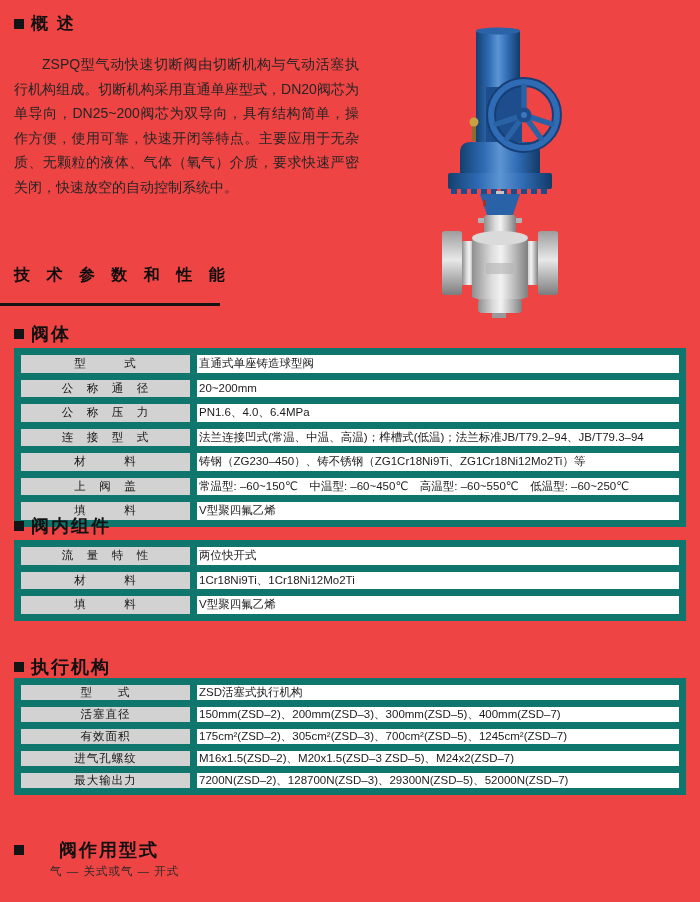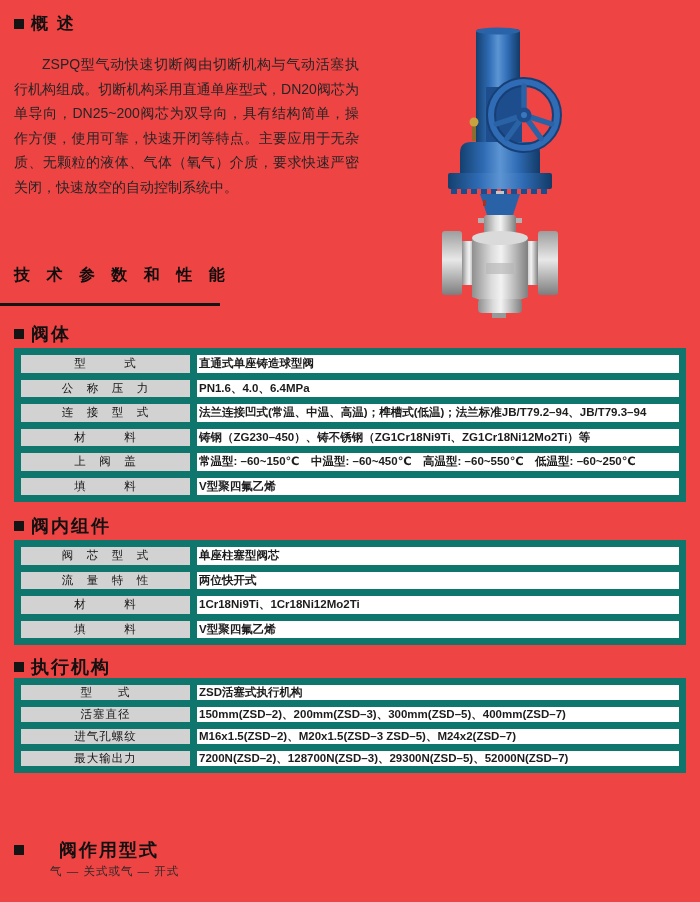--- a/index.html
+++ b/index.html
@@ -64,21 +64,21 @@
     font-size: 11.5px;
   }
   table.spec td { border: 7px solid #0f766e; vertical-align: middle; }
   td.lbl {
     width: 176px;
     background: #d2d2d2;
     text-align: center;
     color: #161616;
     letter-spacing: 1px;
   }
-  td.val { padding-left: 2px; color: #1c1c1c; font-weight: bold; }
+  td.val { padding-left: 2px; color: #1c1c1c; }
   .t-body tr, .t-trim tr { height: 24.5px; }
   .t-act tr { height: 20.8px; }
 
   #action-text {
     top: 864px; left: 50px;
     font-size: 11.5px; color: #2a2a2a;
     letter-spacing: 1px;
     text-align: right;
   }
 
@@ -188,20 +188,24 @@
     <span class="bullet"></span>
     <span>阀体</span>
   </div>
   <table class="spec t-body abs" style="top:348px; left:14px;">
     <tbody>
         <tr>
           <td class="lbl">型　　　式</td>
           <td class="val">直通式单座铸造球型阀</td>
         </tr>
     <tr>
+          <td class="lbl">公　称　通　径</td>
+          <td class="val">20~200mm</td>
+        </tr>
+    <tr>
           <td class="lbl">公　称　压　力</td>
           <td class="val">PN1.6、4.0、6.4MPa</td>
         </tr>
     <tr>
           <td class="lbl">连　接　型　式</td>
           <td class="val">法兰连接凹式(常温、中温、高温)；榫槽式(低温)；法兰标准JB/T79.2–94、JB/T79.3–94</td>
         </tr>
     <tr>
           <td class="lbl">材　　　料</td>
           <td class="val">铸钢（ZG230–450）、铸不锈钢（ZG1Cr18Ni9Ti、ZG1Cr18Ni12Mo2Ti）等</td>
@@ -216,24 +220,20 @@
         </tr>
   </tbody>
     </table>
 
   <div class="abs sec-heading h-sub" style="top:514px; left:14px;">
     <span class="bullet"></span>
     <span>阀内组件</span>
   </div>
   <table class="spec t-trim abs" style="top:540px; left:14px;">
     <tbody>
-        <tr>
-          <td class="lbl">阀　芯　型　式</td>
-          <td class="val">单座柱塞型阀芯</td>
-        </tr>
     <tr>
           <td class="lbl">流　量　特　性</td>
           <td class="val">两位快开式</td>
         </tr>
     <tr>
           <td class="lbl">材　　　料</td>
           <td class="val">1Cr18Ni9Ti、1Cr18Ni12Mo2Ti</td>
         </tr>
     <tr>
           <td class="lbl">填　　　料</td>
@@ -250,20 +250,24 @@
     <tbody>
         <tr>
           <td class="lbl">型　　式</td>
           <td class="val">ZSD活塞式执行机构</td>
         </tr>
     <tr>
           <td class="lbl">活塞直径</td>
           <td class="val">150mm(ZSD–2)、200mm(ZSD–3)、300mm(ZSD–5)、400mm(ZSD–7)</td>
         </tr>
     <tr>
+          <td class="lbl">有效面积</td>
+          <td class="val">175cm²(ZSD–2)、305cm²(ZSD–3)、700cm²(ZSD–5)、1245cm²(ZSD–7)</td>
+        </tr>
+    <tr>
           <td class="lbl">进气孔螺纹</td>
           <td class="val">M16x1.5(ZSD–2)、M20x1.5(ZSD–3 ZSD–5)、M24x2(ZSD–7)</td>
         </tr>
     <tr>
           <td class="lbl">最大输出力</td>
           <td class="val">7200N(ZSD–2)、128700N(ZSD–3)、29300N(ZSD–5)、52000N(ZSD–7)</td>
         </tr>
   </tbody>
     </table>
 

